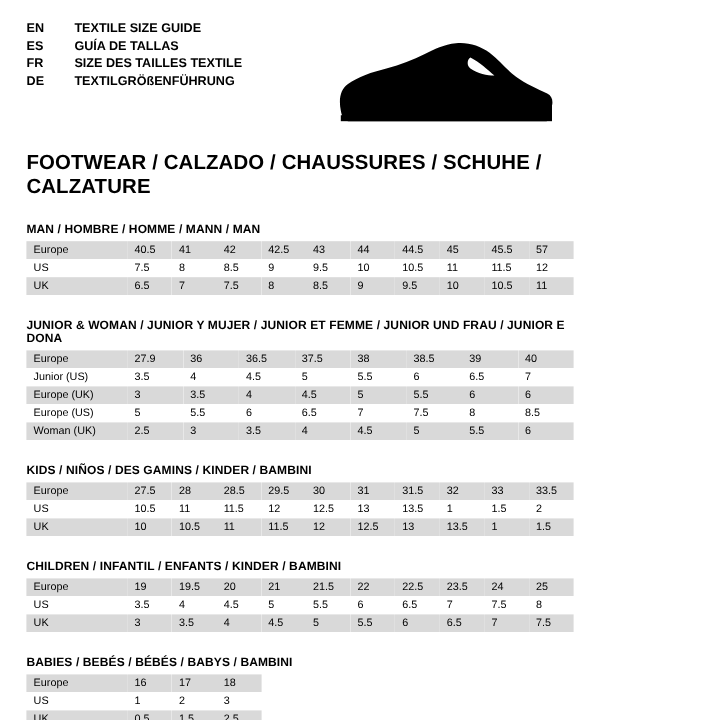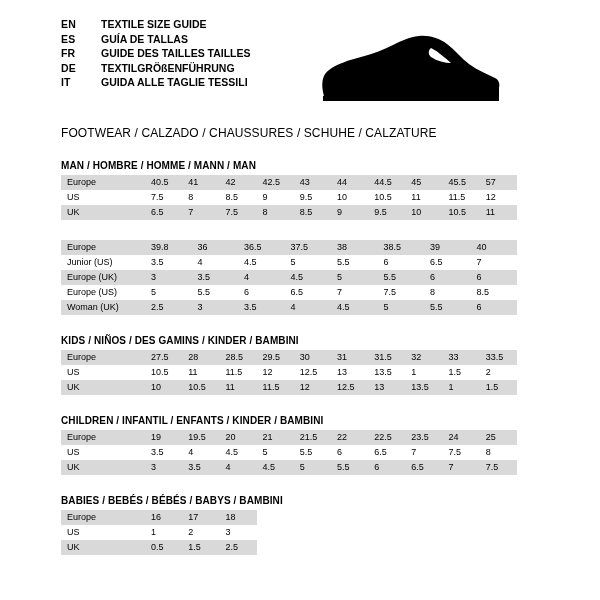--- a/index.html
+++ b/index.html
@@ -13,21 +13,20 @@
     font-family: "Liberation Sans", sans-serif;
     color: #000000;
     overflow: hidden;
   }
   .page {
     position: relative;
     width: 500px;
     height: 600px;
     box-sizing: border-box;
     padding: 18px 22px 0 22px;
-    margin-left: 39px;
   }
 
   
   .header {
     display: flex;
     align-items: flex-start;
     justify-content: space-between;
   }
   .lang-table {
     border-collapse: collapse;
@@ -45,22 +44,22 @@
     letter-spacing: 0.2px;
   }
   .shoe-wrap {
     width: 190px;
     height: 82px;
     margin-right: 16px;
     margin-top: 12px;
   }
   .footwear-line {
     margin-top: 14px;
-    font-size: 12px;
-    font-weight: normal;
+    font-size: 17px;
+    font-weight: bold;
     letter-spacing: 0.1px;
   }
 
   
   .section {
     margin-top: 20px;
   }
   .section-title {
     font-size: 10px;
     font-weight: bold;
@@ -105,29 +104,25 @@
           <tr>
         <td class="lang-code">EN</td>
         <td>TEXTILE SIZE GUIDE</td>
       </tr>
       <tr>
         <td class="lang-code">ES</td>
         <td>GUÍA DE TALLAS</td>
       </tr>
       <tr>
         <td class="lang-code">FR</td>
-        <td>GUIDE DES TAILLES TAILLES</td>
+        <td>SIZE DES TAILLES TEXTILE</td>
       </tr>
       <tr>
         <td class="lang-code">DE</td>
         <td>TEXTILGRÖßENFÜHRUNG</td>
-      </tr>
-      <tr>
-        <td class="lang-code">IT</td>
-        <td>GUIDA ALLE TAGLIE TESSILI</td>
       </tr>
     </tbody>
       </table>
 
     <div class="shoe-wrap">
       <svg viewBox="0 0 190 82" width="190" height="82" aria-hidden="true">
         <path fill="#000000" d="M12 62 C10 52 12 44 18 40 C26 34 38 30 50 27 C62 24 72 20 82 15
                  C90 11 98 7 108 6 C118 5 128 8 136 14 C144 20 150 28 158 34
                  C166 40 176 44 184 48 C188 50 189 54 188 58 L188 66
                  C188 69 186 71 182 71 L20 71 C15 71 13 68 12 62 Z"></path>
@@ -180,25 +175,26 @@
         <td>9.5</td>
         <td>10</td>
         <td>10.5</td>
         <td>11</td>
       </tr>
     </tbody>
       </table>
   </div>
 
   <div class="section">
+    <div class="section-title">JUNIOR &amp; WOMAN / JUNIOR Y MUJER / JUNIOR ET FEMME / JUNIOR UND FRAU / JUNIOR E DONA</div>
     <table class="size">
       <tbody>
           <tr class="shaded">
         <td class="lbl">Europe</td>
-        <td>39.8</td>
+        <td>27.9</td>
         <td>36</td>
         <td>36.5</td>
         <td>37.5</td>
         <td>38</td>
         <td>38.5</td>
         <td>39</td>
         <td>40</td>
       </tr>
       <tr class="plain">
         <td class="lbl">Junior (US)</td>

